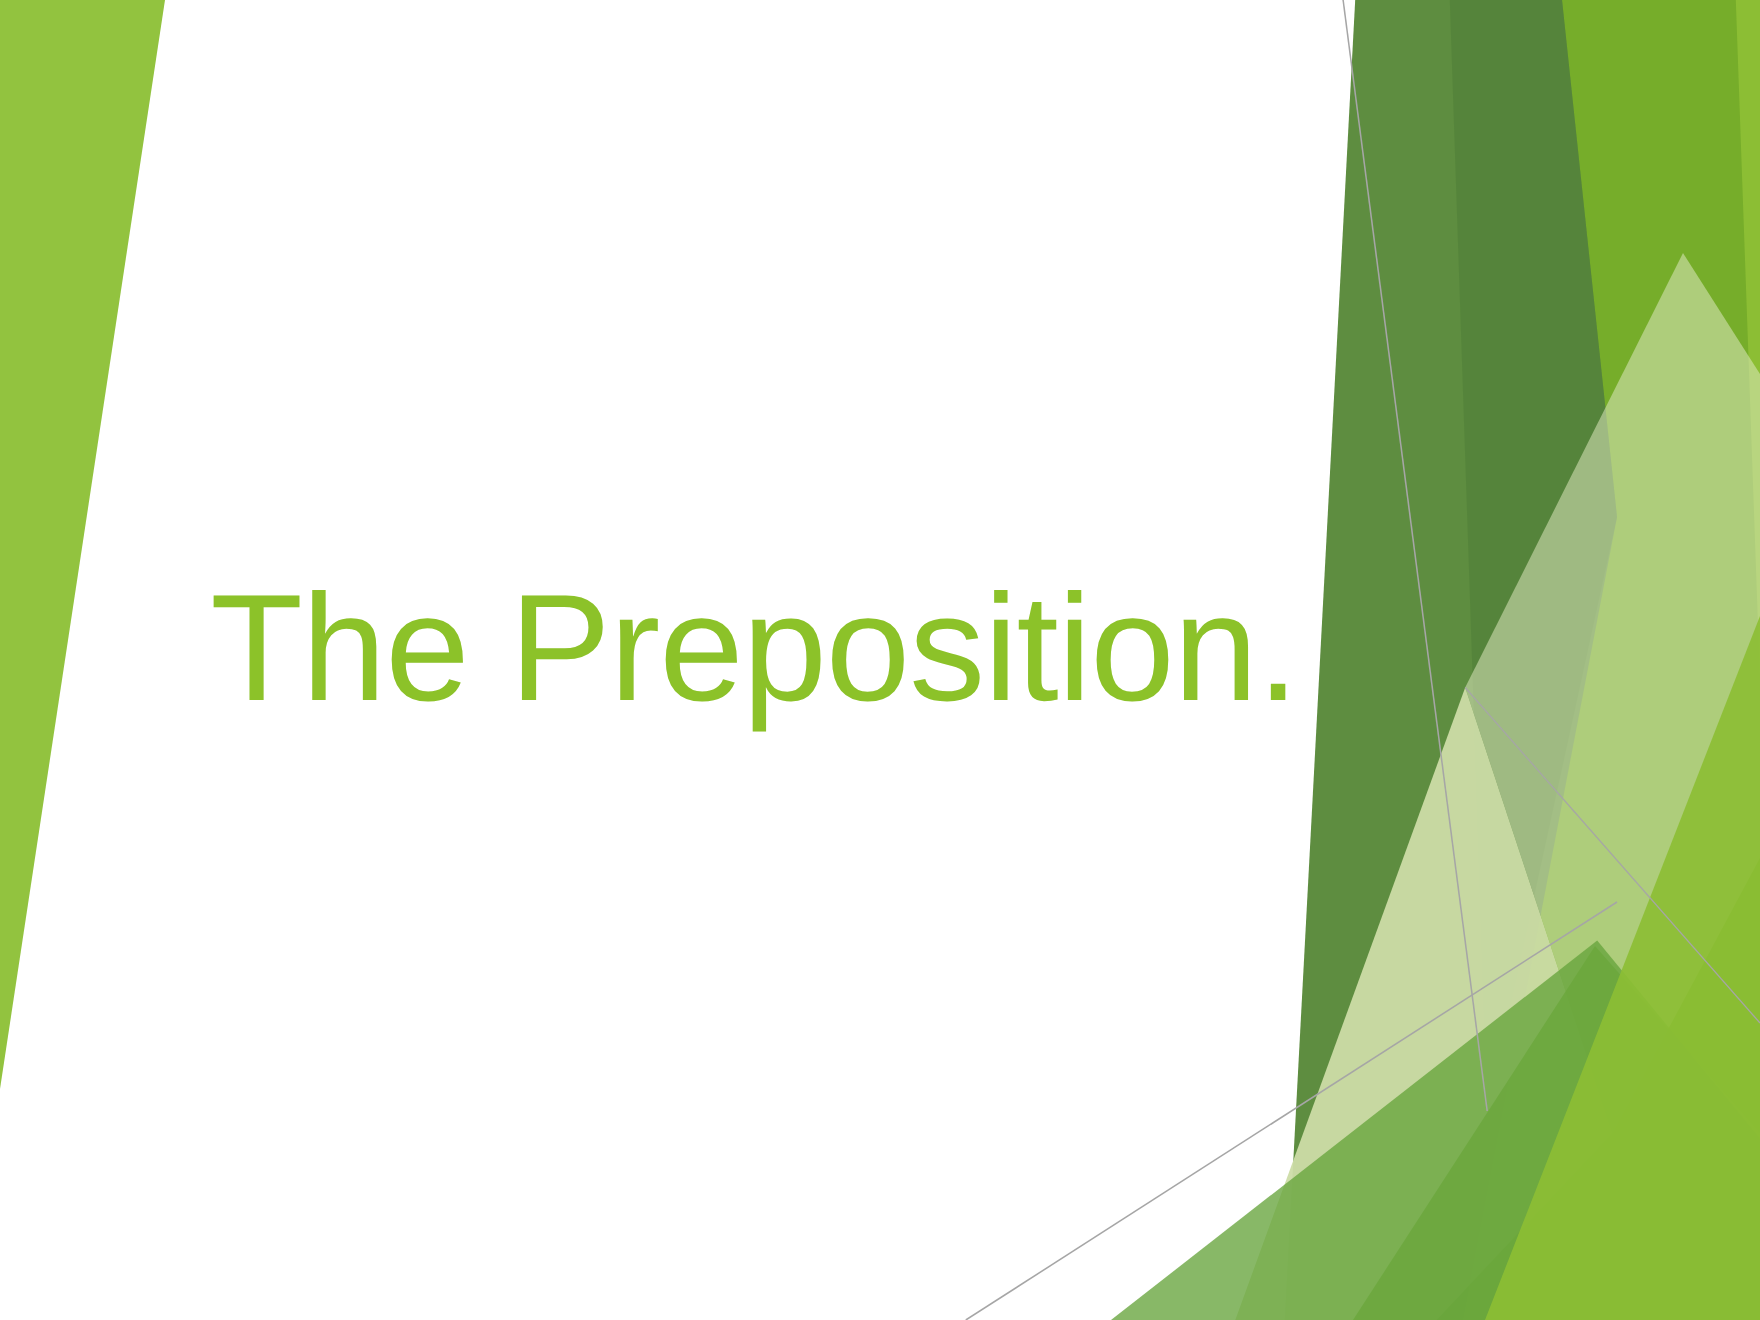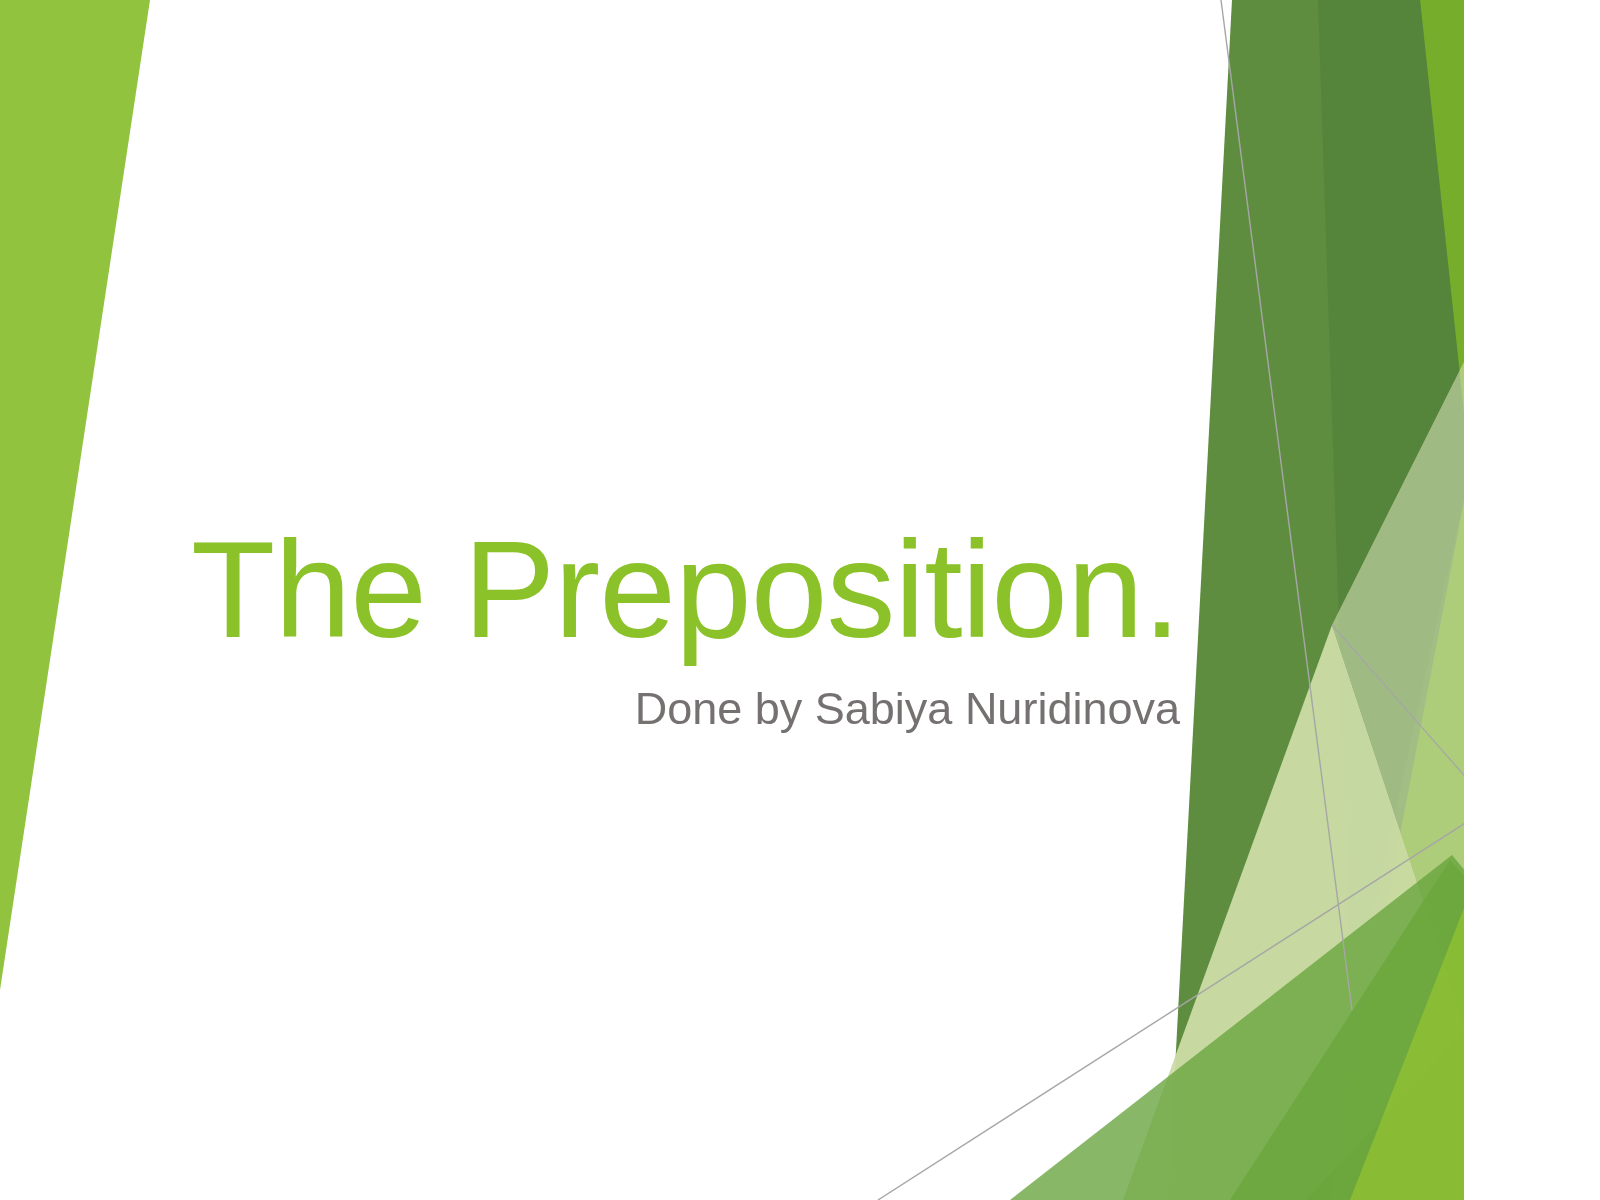--- a/index.html
+++ b/index.html
@@ -3,21 +3,21 @@
 <meta charset="utf-8">
 <title>Presentation Title Slide</title>
 <style>
   html, body {
     margin: 0;
     padding: 0;
     background: #ffffff;
   }
   #slide {
     position: relative;
-    width: 1464px;
+    width: 1600px;
     height: 1200px;
     background: #ffffff;
     overflow: hidden;
     font-family: "Liberation Sans", sans-serif;
     text-decoration: underline;
   }
   #bg-art {
     position: absolute;
     left: 0;
     top: 0;
@@ -82,16 +82,15 @@
     <polygon points="1600,560 1600,1200 1350,1200" fill="#8CBE34" opacity="0.92"></polygon>
 
     <line x1="1221" y1="0" x2="1352" y2="1010" stroke="#A6A6A6" stroke-width="1.4"></line>
     <line x1="878" y1="1200" x2="1470" y2="820" stroke="#A6A6A6" stroke-width="1.4"></line>
     <line x1="1332" y1="625" x2="1600" y2="930" stroke="#A6A6A6" stroke-width="1.2"></line>
 
   </svg>
 
   <div id="text-block">
     <h1 id="slide-title">The Preposition.</h1>
-    <p id="slide-subtitle">Done by Sabiya Nuridinova</p>
   </div>
 
 </div>
 
 </body></html>

